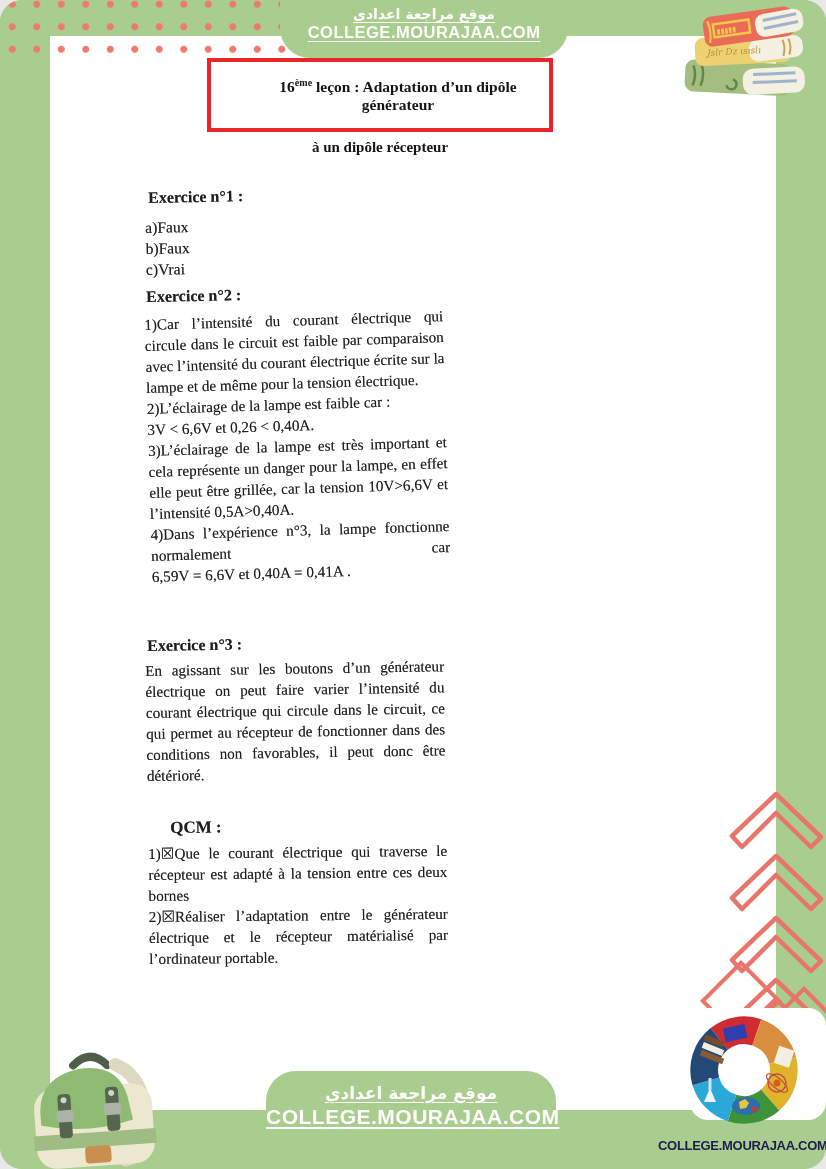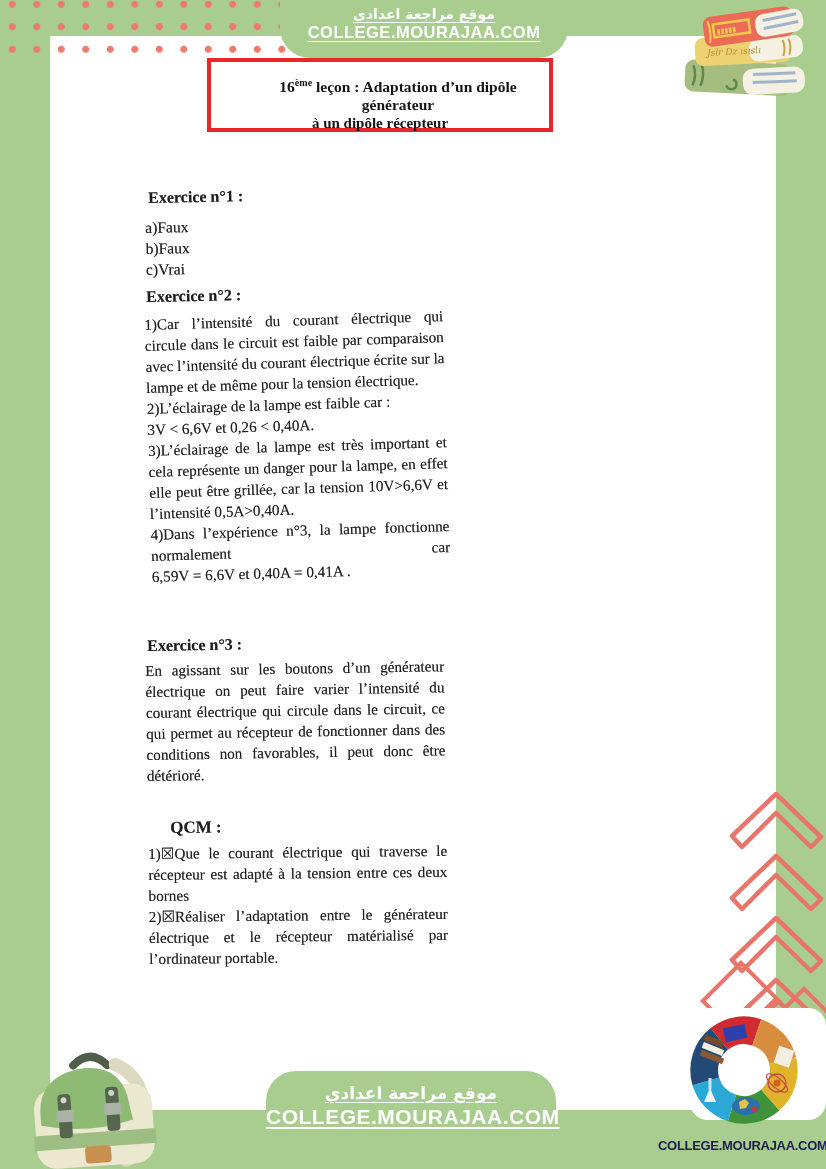--- a/index.html
+++ b/index.html
@@ -1,17 +1,17 @@
 <!DOCTYPE html>
 <html><head>
 <meta charset="utf-8">
 <style>
   html,body{margin:0;padding:0;background:#e8e8e8;}
   .canvas{position:relative;width:826px;height:1169px;background:#ffffff;overflow:hidden;
-          font-family:"Liberation Sans",sans-serif;}
+          font-family:"Liberation Sans",sans-serif;border-radius:22px;}
 
   
   .top-banner{position:absolute;top:0;left:0;width:826px;height:36px;background:#a9cd8e;}
   .left-strip{position:absolute;top:0;left:0;width:50px;height:1169px;background:#a9cd8e;}
   .right-strip{position:absolute;top:0;left:776px;width:50px;height:1169px;background:#a9cd8e;}
   .footer-band{position:absolute;left:0;top:1110px;width:826px;height:59px;background:#a9cd8e;}
 
   .header-bump{position:absolute;left:280px;top:0;width:288px;height:58px;background:#a9cd8e;
                border-radius:0 0 30px 30px;text-align:center;}
   .footer-bump{position:absolute;left:266px;top:1071px;width:290px;height:98px;background:#a9cd8e;
@@ -28,21 +28,21 @@
   .dots{position:absolute;left:0;top:-7px;width:398px;height:64px;
         background-image:radial-gradient(circle,#ee796c 3.1px,rgba(0,0,0,0) 3.8px);
         background-size:24.5px 22.5px;}
 
   
   .title-box{position:absolute;left:207px;top:58px;width:338px;height:66px;
              border:4px solid #e8262a;background:#fff;text-align:center;
              font-family:"Liberation Serif","DejaVu Serif",serif;font-weight:bold;color:#141414;}
   .title-line1{margin-top:15px;font-size:15.5px;margin-left:36px;}
   .title-line1 sup{font-size:10px;}
-  .title-line2{margin-top:1px;font-size:15px;}
+  .title-line2{margin-top:25px;font-size:15px;}
 
   
   .doc{position:absolute;font-family:"Liberation Serif","DejaVu Serif",serif;color:#1e1e1e;
        text-shadow:0 0 .4px rgba(0,0,0,.5);}
   .h{font-weight:bold;font-size:16px;}
   .body-txt{font-size:15.2px;line-height:21px;width:299px;text-align:justify;}
   .noj{text-align:left;}
   .spread{text-align-last:justify;}
   .tilt1{transform:rotate(-1.1deg);transform-origin:left top;}
   .tilt2{transform:rotate(-1.7deg);transform-origin:left top;}

